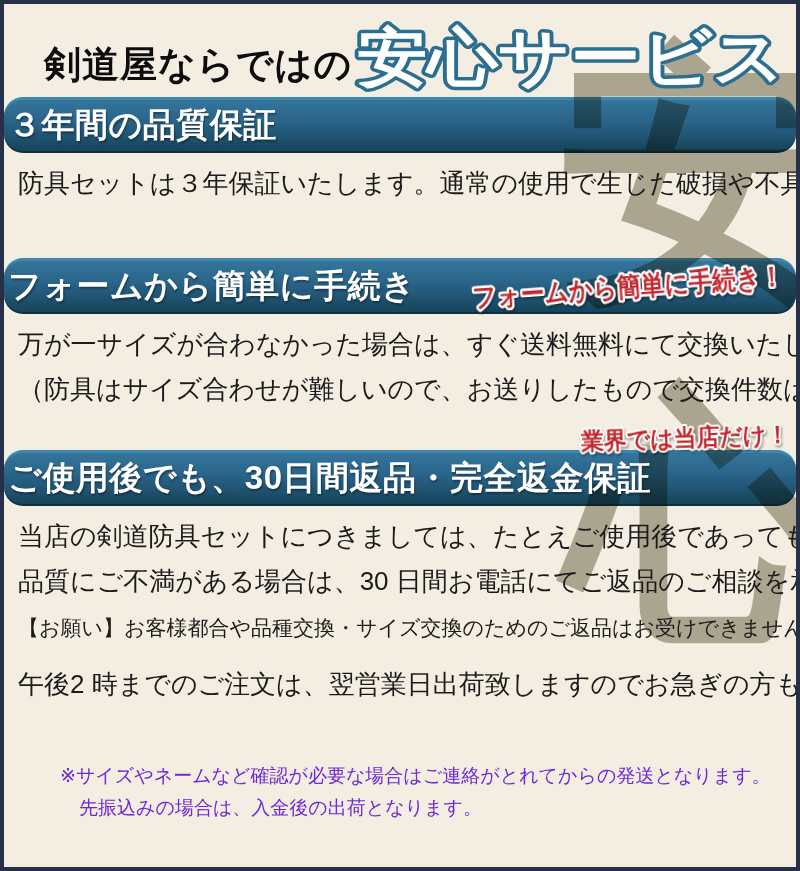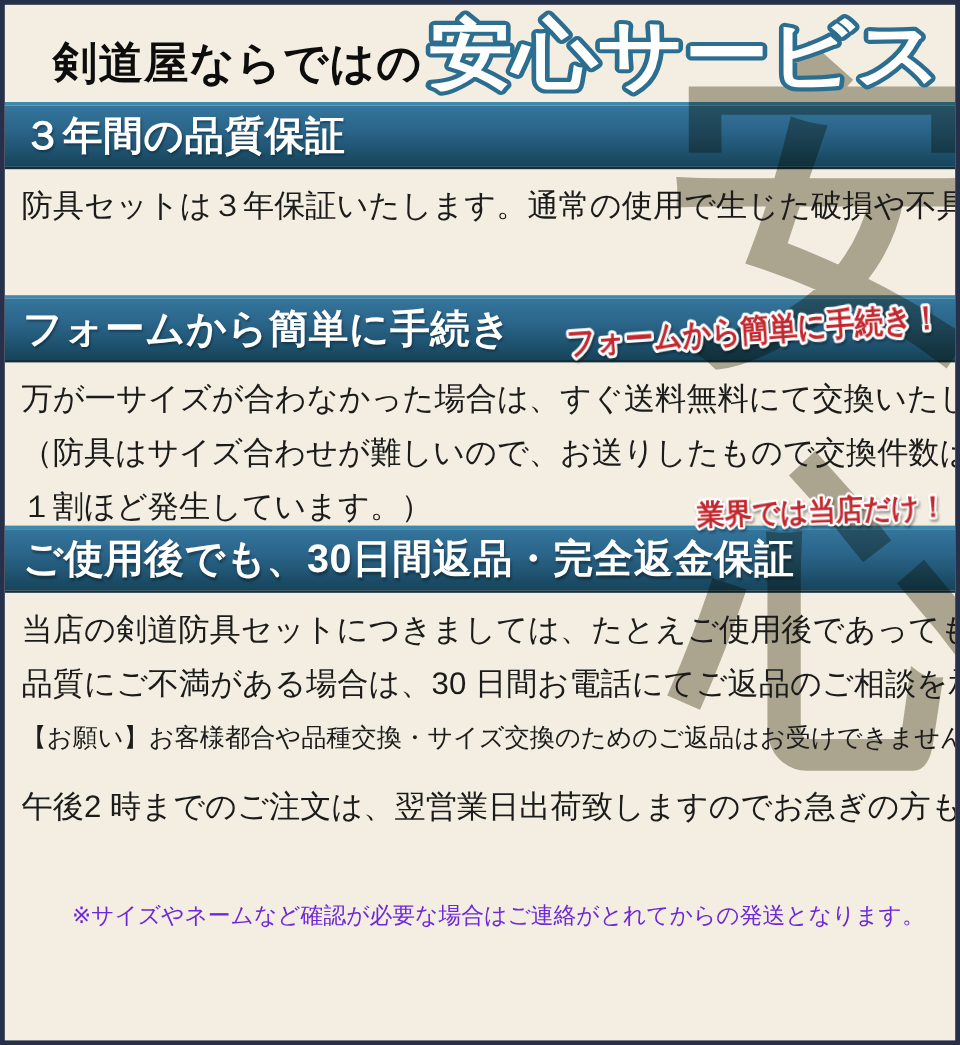--- a/index.html
+++ b/index.html
@@ -24,21 +24,21 @@
     z-index:1;
     line-height:1;
     pointer-events:none;
     user-select:none;
   }
   .wm1{ font-size:268px; top:36px;  right:-30px; }
   .wm2{ font-size:268px; top:378px; right:-38px; }
 
   
   .hdr{
-    height:81px;
+    height:93px;
     display:flex;
     align-items:flex-end;
     padding-left:40px;
     position:relative;
   }
   .hdr-prefix{
     font-size:37px;
     font-weight:bold;
     color:#0d0d0d;
     letter-spacing:1px;
@@ -57,21 +57,22 @@
 
   
   .banner{
     position:relative;
     height:56px;
     background:linear-gradient(to bottom,#35759c 0%,#2a6489 42%,#16445a 100%);
     border-top:3px solid #3e88ac;
     border-bottom:2px solid #122f40;
     display:flex;
     align-items:center;
-    padding-left:15px;
+    padding-left:4px;
+    border-radius:19px;
   }
   .btxt{
     position:relative; z-index:2;
     font-size:33px; font-weight:bold;
     color:#ffffff;
     letter-spacing:0.5px;
     text-shadow:1px 2px 2px rgba(0,0,0,0.35);
     white-space:nowrap;
   }
 
@@ -149,21 +150,20 @@
   <div class="sec">
     <div class="banner">
       <span class="btxt">フォームから簡単に手続き</span>
       <svg class="badge badge-form" width="320" height="46" viewBox="0 0 320 46" aria-hidden="true">
         <text x="4" y="33" textLength="312" lengthAdjust="spacingAndGlyphs">フォームから簡単に手続き！</text>
       </svg>
     </div>
     <div class="txt body2">
       <p>万が一サイズが合わなかった場合は、すぐ送料無料にて交換いたします。</p>
       <p>（防具はサイズ合わせが難しいので、お送りしたもので交換件数は約</p>
-      <p>１割ほど発生しています。）</p>
     </div>
   </div>
 
   <div class="sec">
     <svg class="badge badge-only" width="216" height="38" viewBox="0 0 216 38" aria-hidden="true">
       <text x="4" y="27" textLength="208" lengthAdjust="spacingAndGlyphs">業界では当店だけ！</text>
     </svg>
     <div class="banner">
       <span class="btxt">ご使用後でも、30日間返品・完全返金保証</span>
     </div>
@@ -173,16 +173,17 @@
       <p class="note">【お願い】お客様都合や品種交換・サイズ交換のためのご返品はお受けできません。</p>
     </div>
   </div>
 
   <div class="sec">
     <div class="txt body4">
       <p>午後2 時までのご注文は、翌営業日出荷致しますのでお急ぎの方も安心です。</p>
     </div>
     <div class="foot">
       <p>※サイズやネームなど確認が必要な場合はご連絡がとれてからの発送となります。</p>
+      <p>　先振込みの場合は、入金後の出荷となります。</p>
     </div>
   </div>
 
 </div>
 
 </body></html>

